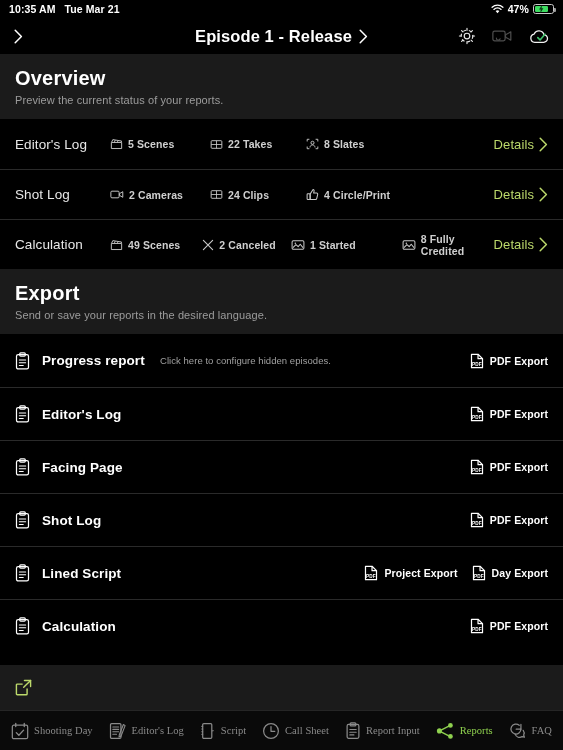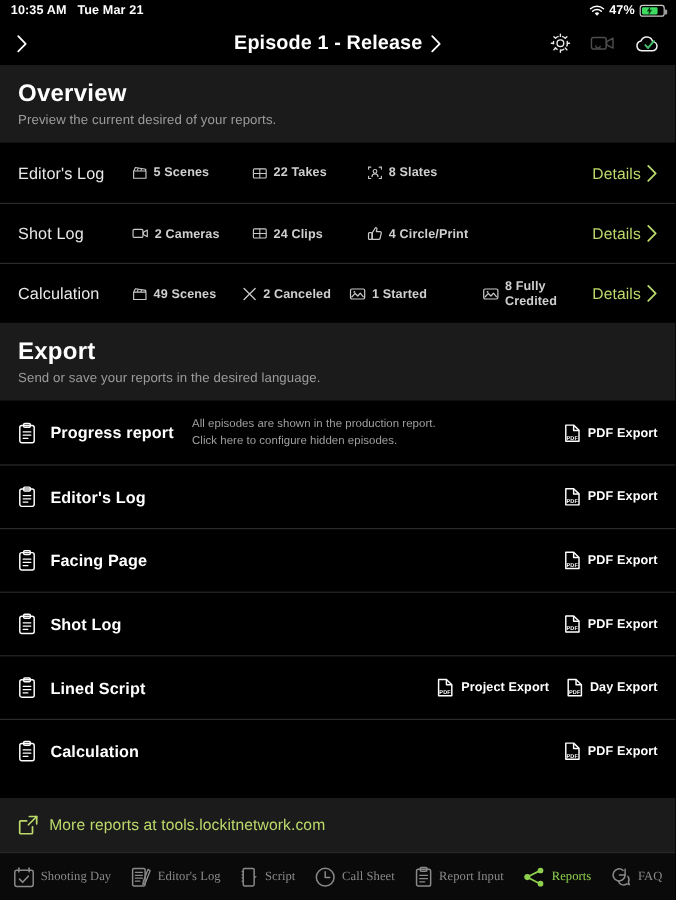--- a/index.html
+++ b/index.html
@@ -246,21 +246,21 @@
         <svg width="22" height="17" viewBox="0 0 24 18">
           <path d="M6.2 15.3h9.6a4.1 4.1 0 0 0 .5-8.2A5.6 5.6 0 0 0 5.6 6.4a4.5 4.5 0 0 0 .6 8.9Z" stroke="#f0f0f0" stroke-width="1.4" fill="none" stroke-linejoin="round"></path>
           <path d="M9.6 10.2l2.5 2.6 5.2-6.3" stroke="#3fbf6a" stroke-width="1.8" fill="none" stroke-linecap="round" stroke-linejoin="round"></path>
         </svg>
       </span>
     </div>
   </div>
 
   <div class="band">
     <h2>Overview</h2>
-    <div class="sub">Preview the current desired of your reports.</div>
+    <div class="sub">Preview the current status of your reports.</div>
   </div>
 
   <div class="ov-list">
 
     <div class="ov-row">
       <div class="ov-title">Editor's Log</div>
       <div class="ov-stats">
         <div class="stat">
           <span>
             <svg width="13" height="12" viewBox="0 0 15 14">
@@ -407,21 +407,20 @@
     <div class="ex-row">
       <span>
         <svg width="15" height="18" viewBox="0 0 16 19">
             <rect x="1.6" y="2.6" width="12.8" height="15.4" rx="1.8" stroke="#fff" stroke-width="1.3" fill="none"></rect>
             <rect x="5" y=".9" width="6" height="3.4" rx="1.1" stroke="#fff" stroke-width="1.3" fill="none"></rect>
             <path d="M4.6 8.4h6.8M4.6 11.3h6.8M4.6 14.2h4.2" stroke="#fff" stroke-width="1.1" stroke-linecap="round"></path>
           </svg>
       </span>
       <div class="ex-name">Progress report</div>
       <div class="ex-note">
-        <div>All episodes are shown in the production report.</div>
         <div>Click here to configure hidden episodes.</div>
       </div>
       <div class="ex-actions">
         <div class="ex-btn">
           <span>
             <svg width="14" height="16" viewBox="0 0 15 17">
                 <path d="M1.6 1.3h7l4.8 4.6v9.8H1.6Z" stroke="#fff" stroke-width="1.3" fill="none" stroke-linejoin="round"></path>
                 <path d="M8.6 1.3v4.7h4.8" stroke="#fff" stroke-width="1.3" fill="none" stroke-linejoin="round"></path>
                 <text x="7.4" y="14.2" font-family="Liberation Sans, sans-serif" font-size="5" font-weight="700" fill="#fff" text-anchor="middle">PDF</text>
               </svg>
@@ -563,21 +562,20 @@
   </div>
 
   <div class="footer-link-bar">
     <span>
       <svg width="17" height="17" viewBox="0 0 18 18">
         <path d="M10 1.5h6.5V8" stroke="#bcd96b" stroke-width="1.5" fill="none" stroke-linecap="round" stroke-linejoin="round"></path>
         <path d="M16.5 1.5 9.2 8.8" stroke="#bcd96b" stroke-width="1.5" fill="none" stroke-linecap="round"></path>
         <path d="M12.8 10.6v5.2a.9.9 0 0 1-.9.9H2.4a.9.9 0 0 1-.9-.9V6.3a.9.9 0 0 1 .9-.9h5.2" stroke="#bcd96b" stroke-width="1.5" fill="none" stroke-linecap="round" stroke-linejoin="round"></path>
       </svg>
     </span>
-    <span class="txt">More reports at tools.lockitnetwork.com</span>
   </div>
 
   <div class="tabbar">
 
     <div class="tab">
       <span class="ico">
         <svg width="18" height="18" viewBox="0 0 19 19">
             <rect x="1.4" y="3.4" width="16.2" height="14.2" rx="1.6" stroke="#8a8a8a" stroke-width="1.3" fill="none"></rect>
             <path d="M5 1.4v3.4M14 1.4v3.4" stroke="#8a8a8a" stroke-width="1.4" stroke-linecap="round"></path>
             <path d="M5.6 11.2l2.7 2.8 5-5.4" stroke="#8a8a8a" stroke-width="1.4" fill="none" stroke-linecap="round" stroke-linejoin="round"></path>

